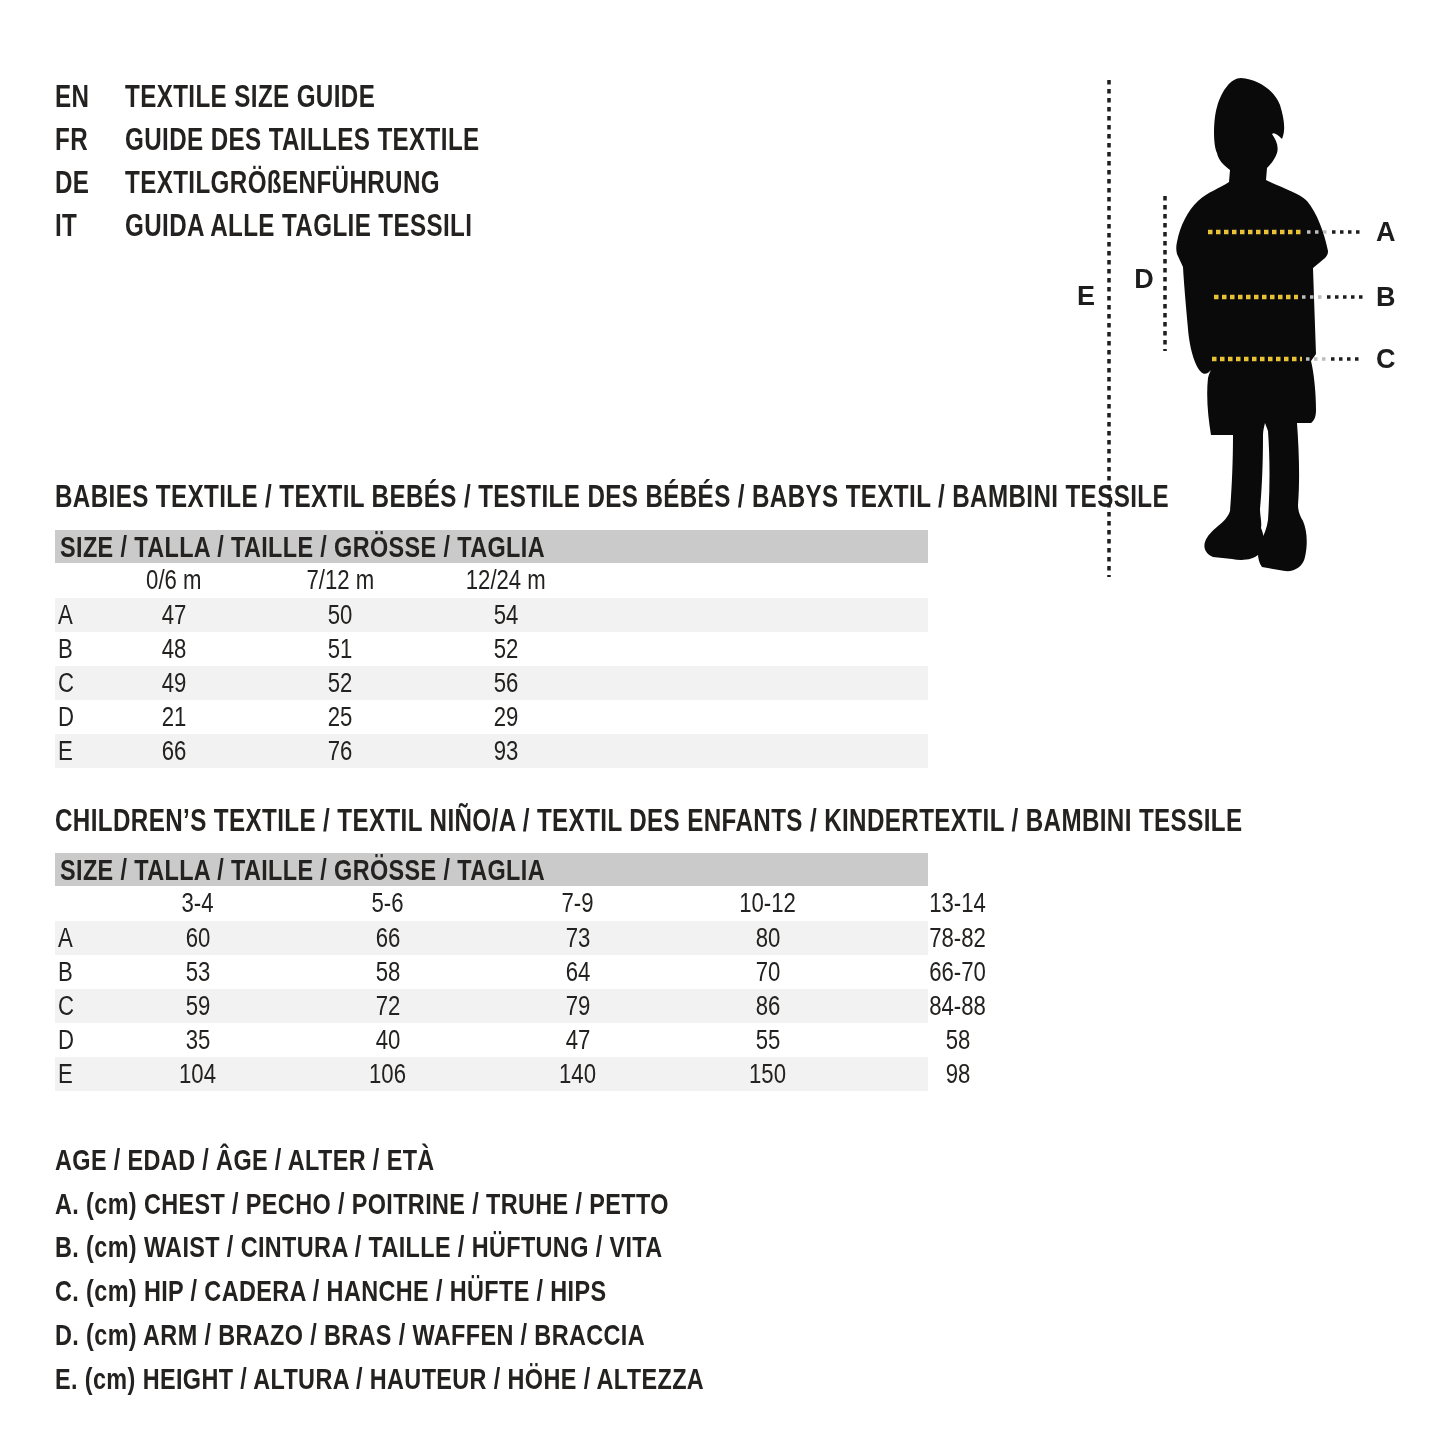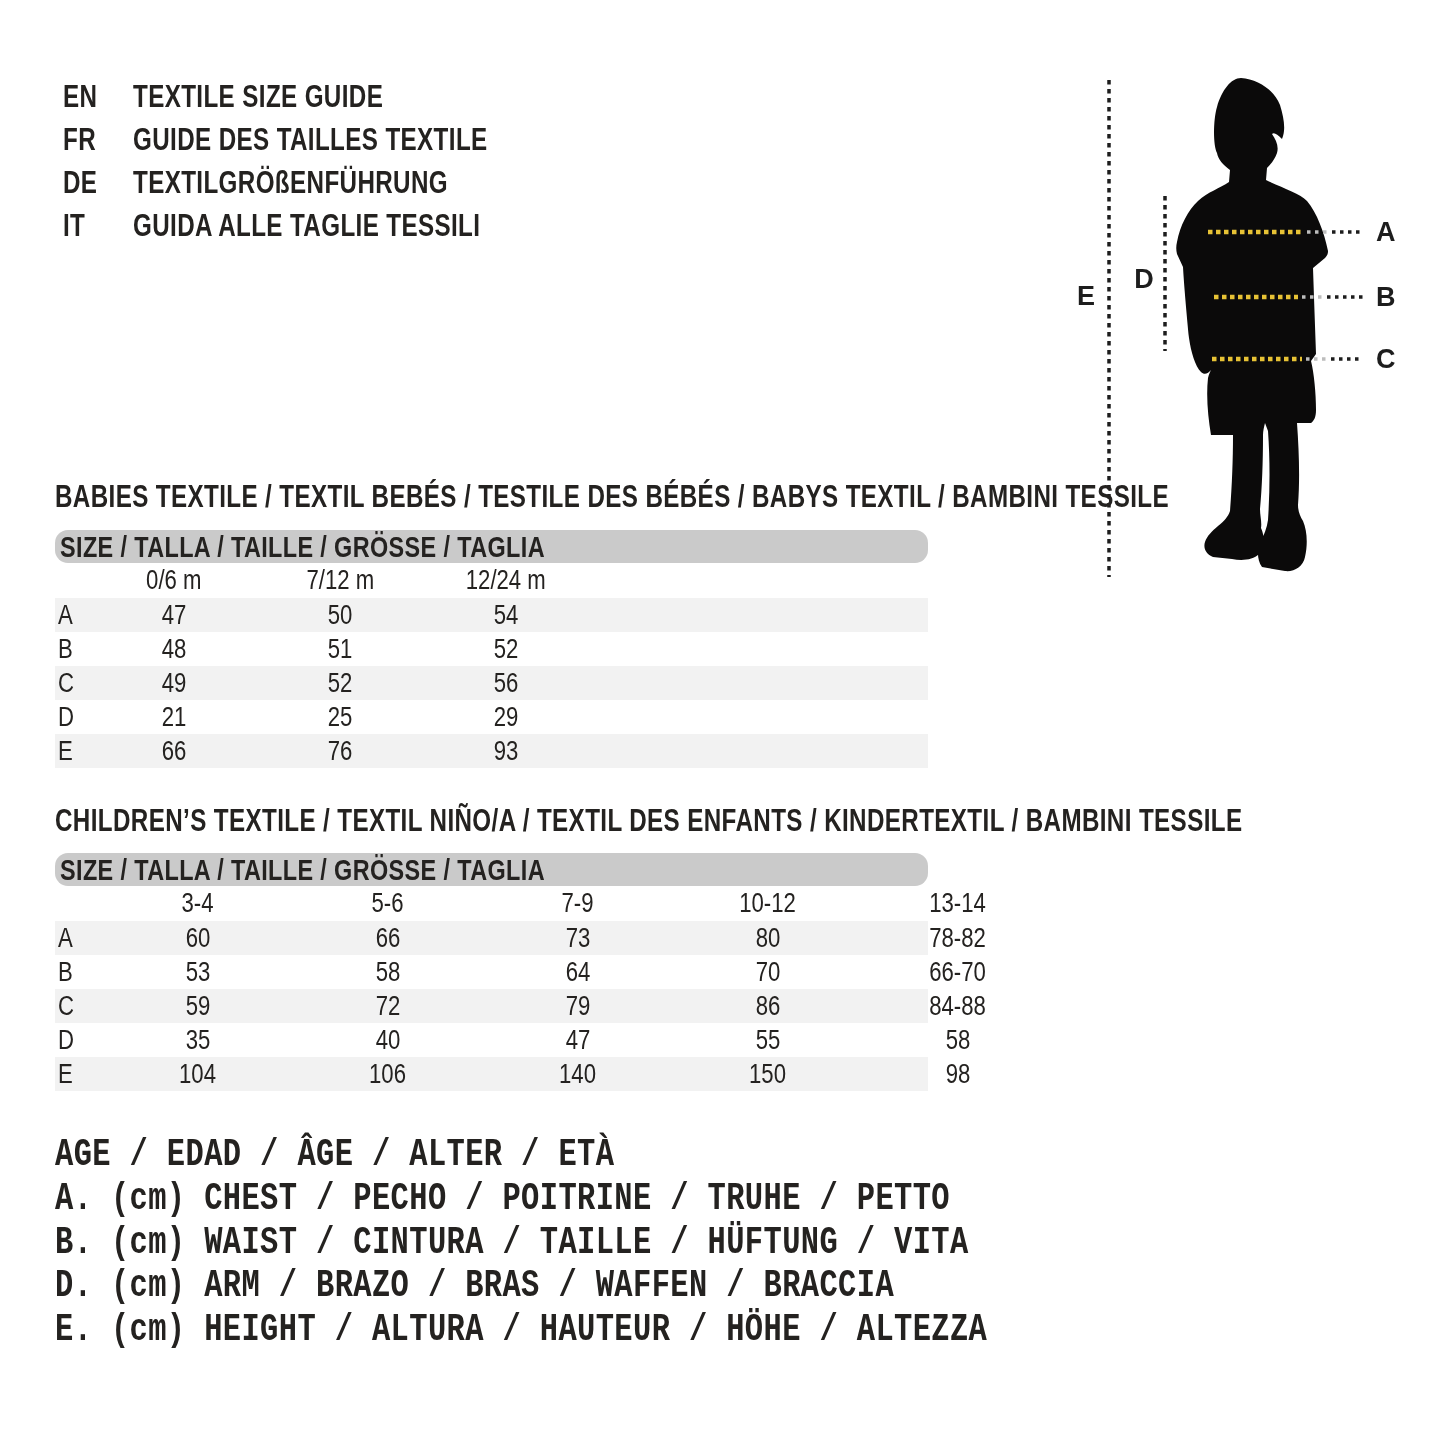--- a/index.html
+++ b/index.html
@@ -12,41 +12,41 @@
     transform:scaleX(0.78); transform-origin:0 50%;
     font-weight:700; letter-spacing:0.5px;
   }
   .condc {
     display:inline-block; white-space:nowrap;
     transform:scaleX(0.82); transform-origin:50% 50%;
   }
   
   .lang-list { position:absolute; left:55px; top:75px; }
   .lang-row { display:flex; height:43px; align-items:center; font-size:31px; }
-  .lang-code { width:70px; flex:0 0 70px;margin-left:8px; }
+  .lang-code { width:70px; flex:0 0 70px; }
   
   .sec-title { position:absolute; left:55px; height:32px; display:flex; align-items:center; font-size:31px; }
   
   .size-table { position:absolute; left:55px; width:873px; }
   .size-bar {
     height:33px; background:#cacaca; display:flex; align-items:center;
-    padding-left:5px; font-size:30px; box-sizing:border-box;border-radius:13px;
+    padding-left:5px; font-size:30px; box-sizing:border-box;
   }
   .trow { display:grid; align-items:center; font-size:27px; font-weight:400; }
   .babies .trow { grid-template-columns:36px 166px 166px 166px; }
   .children .trow { grid-template-columns:36px 166px 166px 166px 166px 166px;gap:24px; }
   .trow.head { height:35px; }
   .trow.data { height:34px; }
   .trow.striped { background:#f2f2f2; }
   .cell { text-align:center; }
   .rlabel { text-align:left; padding-left:3px; }
   .rlabel .condc { transform-origin:0 50%; }
   
   .legend { position:absolute; left:55px; top:1133px; }
-  .legend-line { height:43.8px; display:flex; align-items:flex-start; font-size:39px;font-family:Liberation Mono, monospace; }
+  .legend-line { height:43.8px; display:flex; align-items:flex-end; font-size:30px; }
   
   .figure { position:absolute; left:1060px; top:60px; width:385px; height:530px; }
 </style>
 </head>
 <body>
 
 <div class="canvas">
 
   <div class="lang-list">
     <div class="lang-row">
@@ -254,20 +254,23 @@
     <div class="legend-line">
         <span class="cond">AGE / EDAD / ÂGE / ALTER / ETÀ</span>
       </div>
     <div class="legend-line">
         <span class="cond">A. (cm) CHEST / PECHO / POITRINE / TRUHE / PETTO</span>
       </div>
     <div class="legend-line">
         <span class="cond">B. (cm) WAIST / CINTURA / TAILLE / HÜFTUNG / VITA</span>
       </div>
     <div class="legend-line">
+        <span class="cond">C. (cm) HIP / CADERA / HANCHE / HÜFTE / HIPS</span>
+      </div>
+    <div class="legend-line">
         <span class="cond">D. (cm) ARM / BRAZO / BRAS / WAFFEN / BRACCIA</span>
       </div>
     <div class="legend-line">
         <span class="cond">E. (cm) HEIGHT / ALTURA / HAUTEUR / HÖHE / ALTEZZA</span>
       </div>
   </div>
 
 </div>
 
 </body></html>

